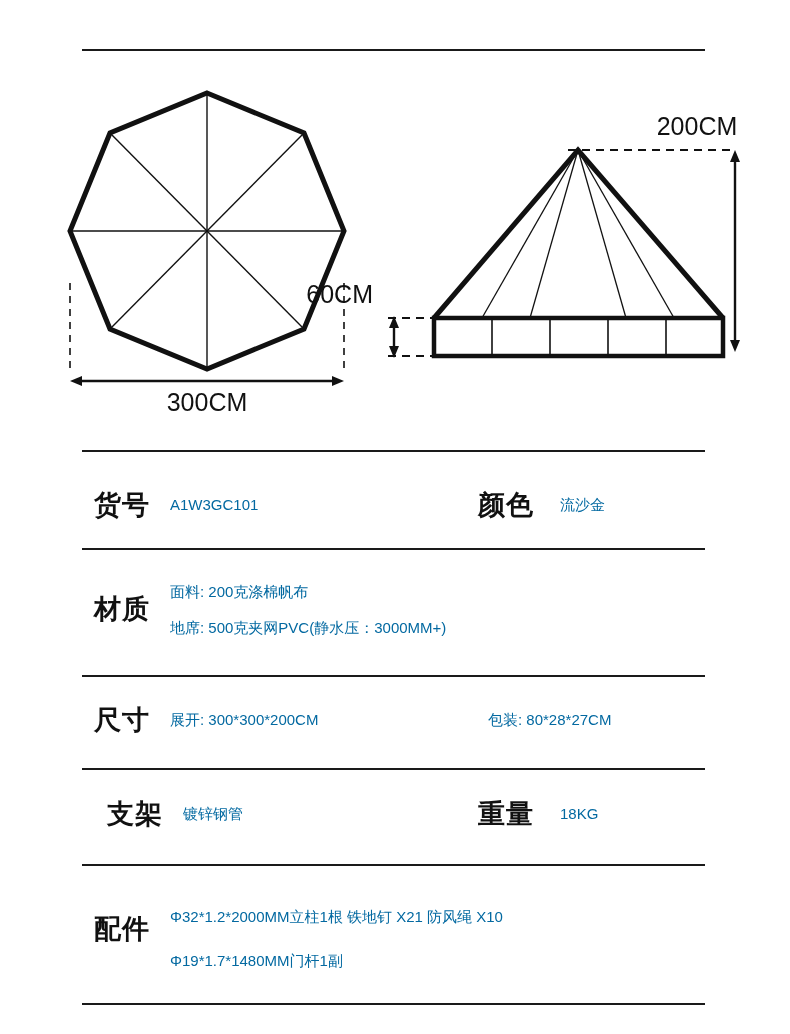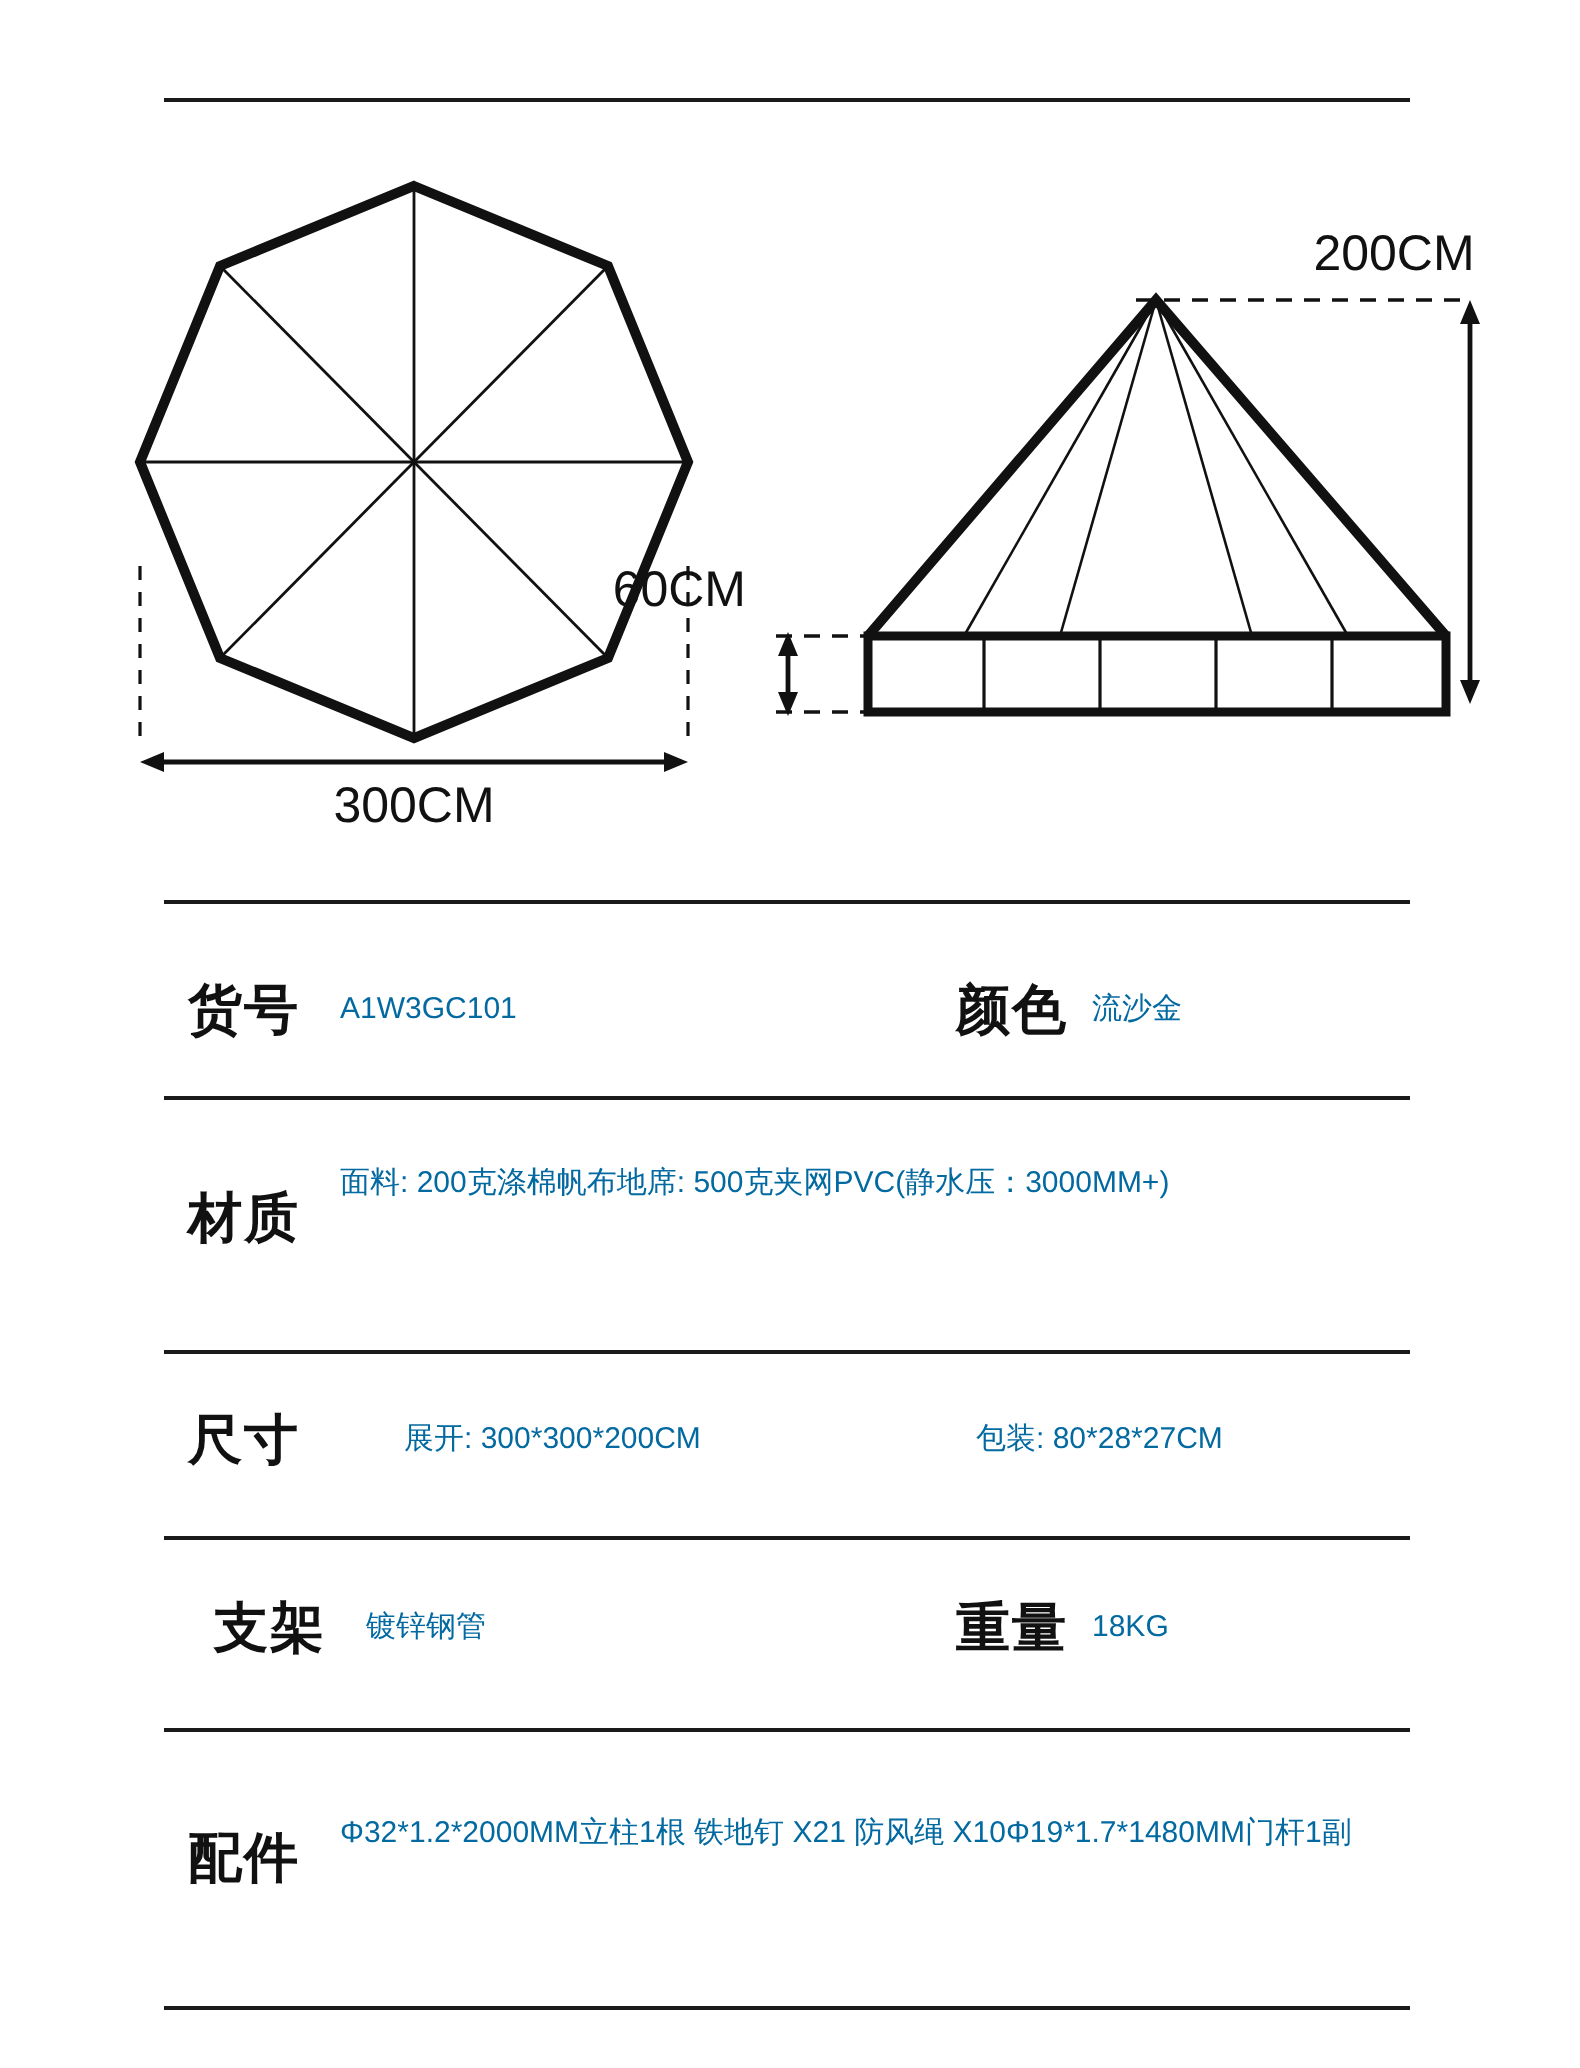--- a/index.html
+++ b/index.html
@@ -67,28 +67,28 @@
     white-space: nowrap;
   }
   .val {
     font-size: 15px;
     line-height: 34px;
     color: #0369a1;
     white-space: nowrap;
   }
   .val-lines {
     display: flex;
-    flex-direction: row;
+    flex-direction: column;
   }
   .val-lines .val {
     line-height: 36px;
   }
   .gap-sm { margin-left: 20px; }
   .gap-md { margin-left: 20px; }
-  .gap-lg { margin-left: 12px; }
+  .gap-lg { margin-left: 26px; }
 
   .dim-label {
     font-size: 25px;
     fill: #111111;
     font-family: "Liberation Sans", "DejaVu Sans", sans-serif;
   }
 </style>
 </head>
 <body>
 
@@ -193,21 +193,21 @@
         <span class="val-lines gap-md">
           <span class="val">面料: 200克涤棉帆布</span>
           <span class="val">地席: 500克夹网PVC(静水压：3000MM+)</span>
         </span>
       </div>
     </div>
 
     <div class="rule" style="top:675px;"></div>
 
     <div class="spec-row" style="top:703px;">
-      <div class="cell" style="left:12px;top:0;gap:32px;">
+      <div class="cell" style="left:12px;top:0;">
         <span class="lbl">尺寸</span>
         <span class="val gap-md">展开: 300*300*200CM</span>
       </div>
       <div class="cell" style="left:406px;top:0;text-align:center;">
         <span class="val">包装: 80*28*27CM</span>
       </div>
     </div>
 
     <div class="rule" style="top:768px;"></div>
 

